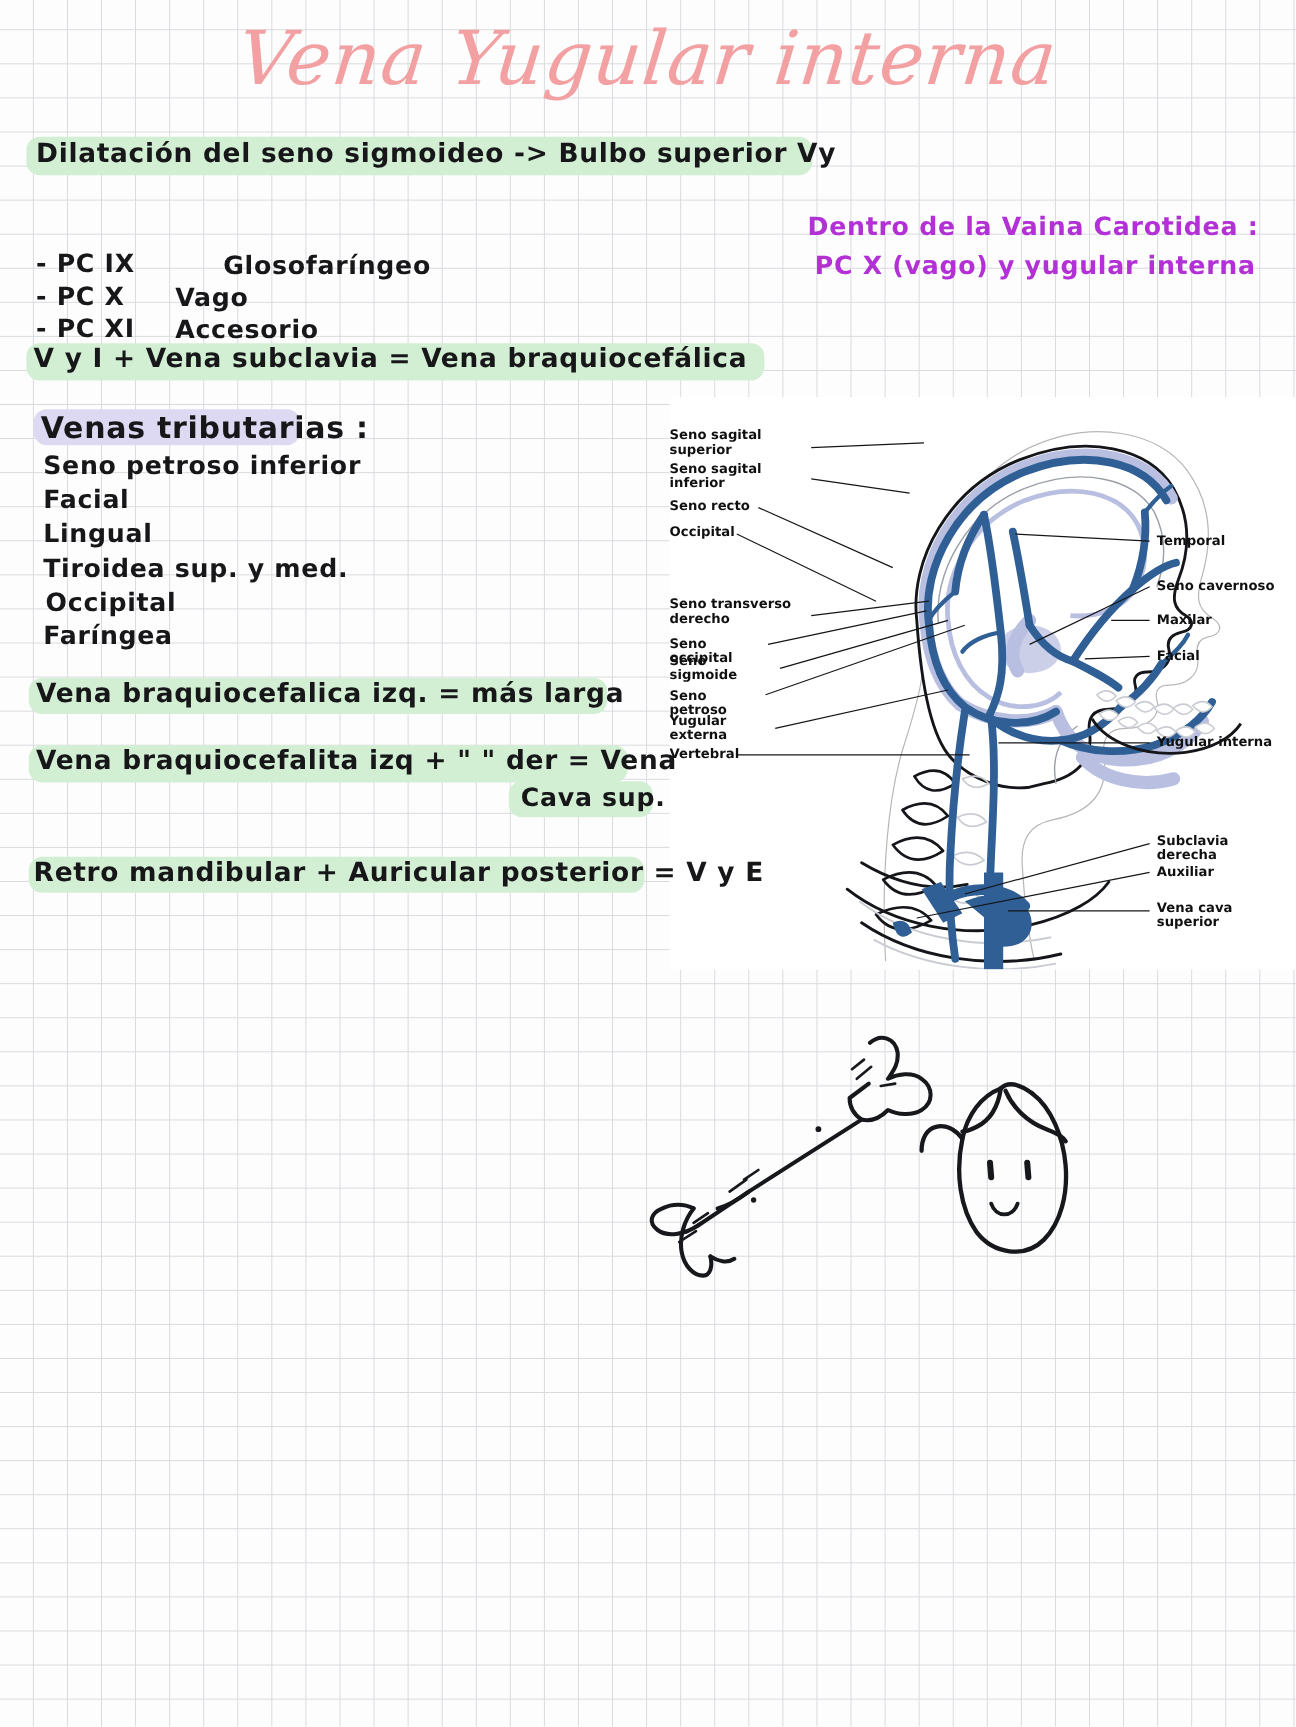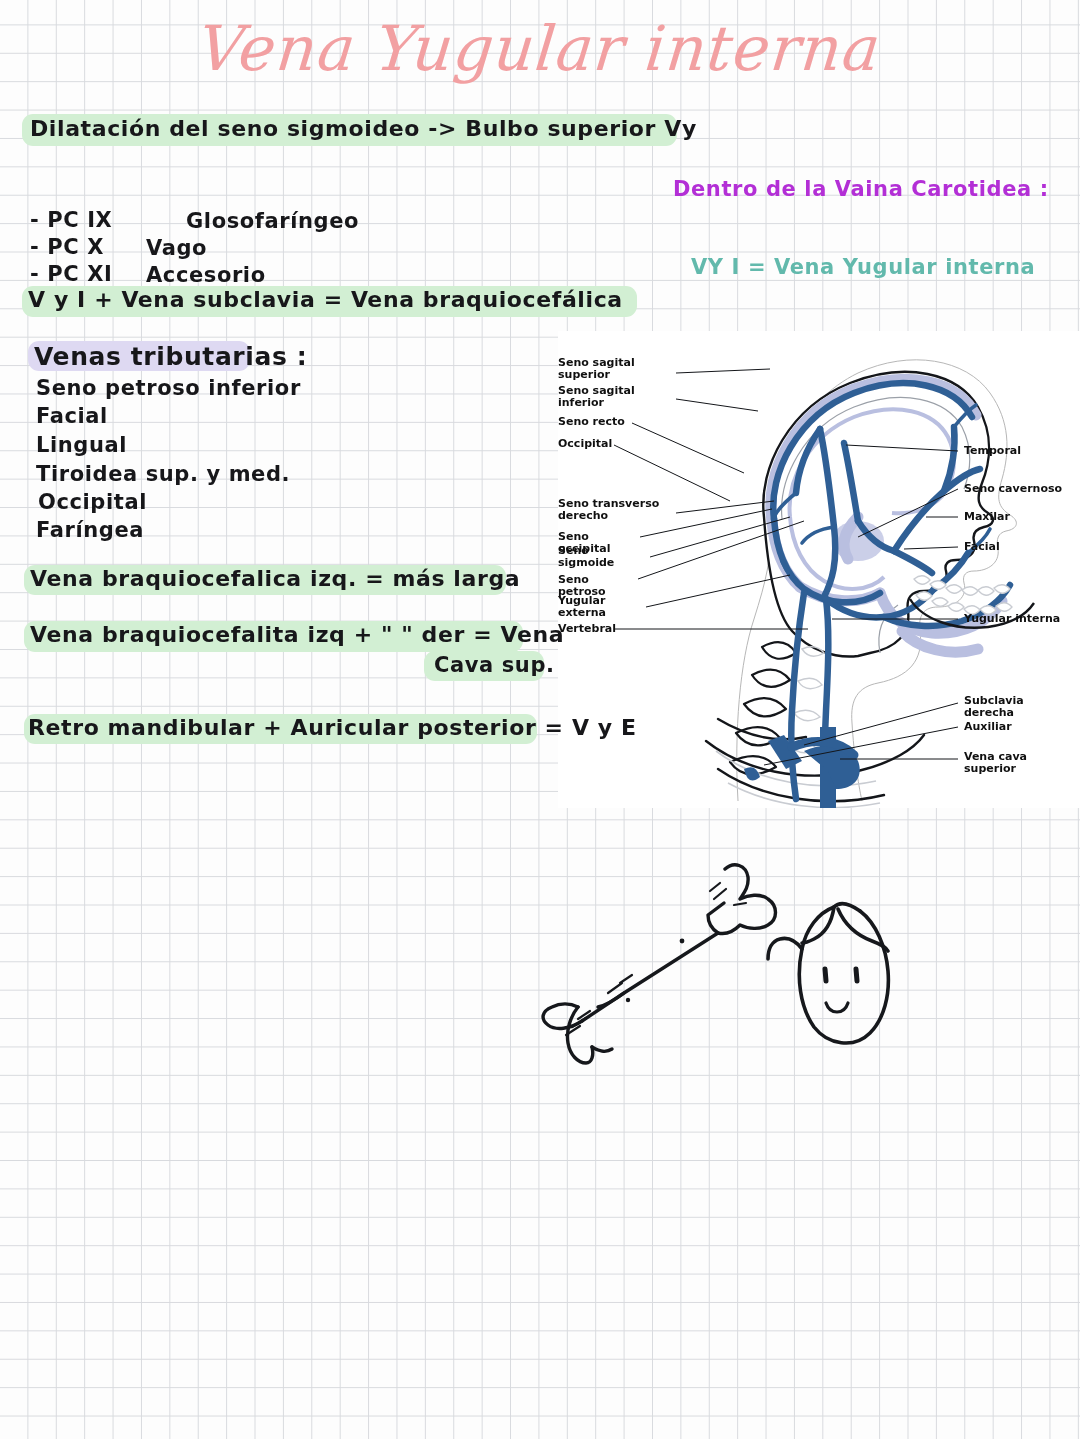--- a/index.html
+++ b/index.html
@@ -136,22 +136,22 @@
   <div class="hl green" style="left:24px; top:621px; width:499px; height:31px;"></div>
   <div class="hw hwtop" style="left:30px; top:623px; font-size:22px;">Vena braquiocefalita izq +   "   "   der = Vena</div>
 
   <div class="hl green" style="left:424px; top:651px; width:120px; height:30px;"></div>
   <div class="hw hwtop" style="left:434px; top:654px; font-size:21px;">Cava sup.</div>
 
   <div class="hl green" style="left:24px; top:714px; width:513px; height:30px;"></div>
   <div class="hw hwtop" style="left:28px; top:716px; font-size:22px;">Retro mandibular + Auricular posterior = V y E</div>
 
   <div class="hw pen-purple" style="left:673px; top:178px; font-size:21px;">Dentro de la Vaina Carotidea :</div>
-
-  <div class="hw pen-teal" style="left:691px; top:256px; font-size:21px;">VY I = Vena Yugular interna</div>
+  <div class="hw pen-purple" style="left:679px; top:210px; font-size:21px;">PC X (vago)  y  yugular interna</div>
+
 
   <div id="figure">
 
     <svg width="522" height="477" viewBox="0 0 522 477">
 
       <g fill="none" stroke="#b7b7b7" stroke-width="1">
         <path d="M180 470 C 176 400 182 330 196 288 C 208 250 214 226 212 196
                  C 208 140 242 70 300 42 C 352 18 408 28 432 62
                  C 452 90 452 120 444 148 C 438 168 440 176 452 184
                  C 462 190 460 198 448 200 C 440 202 438 208 440 218

